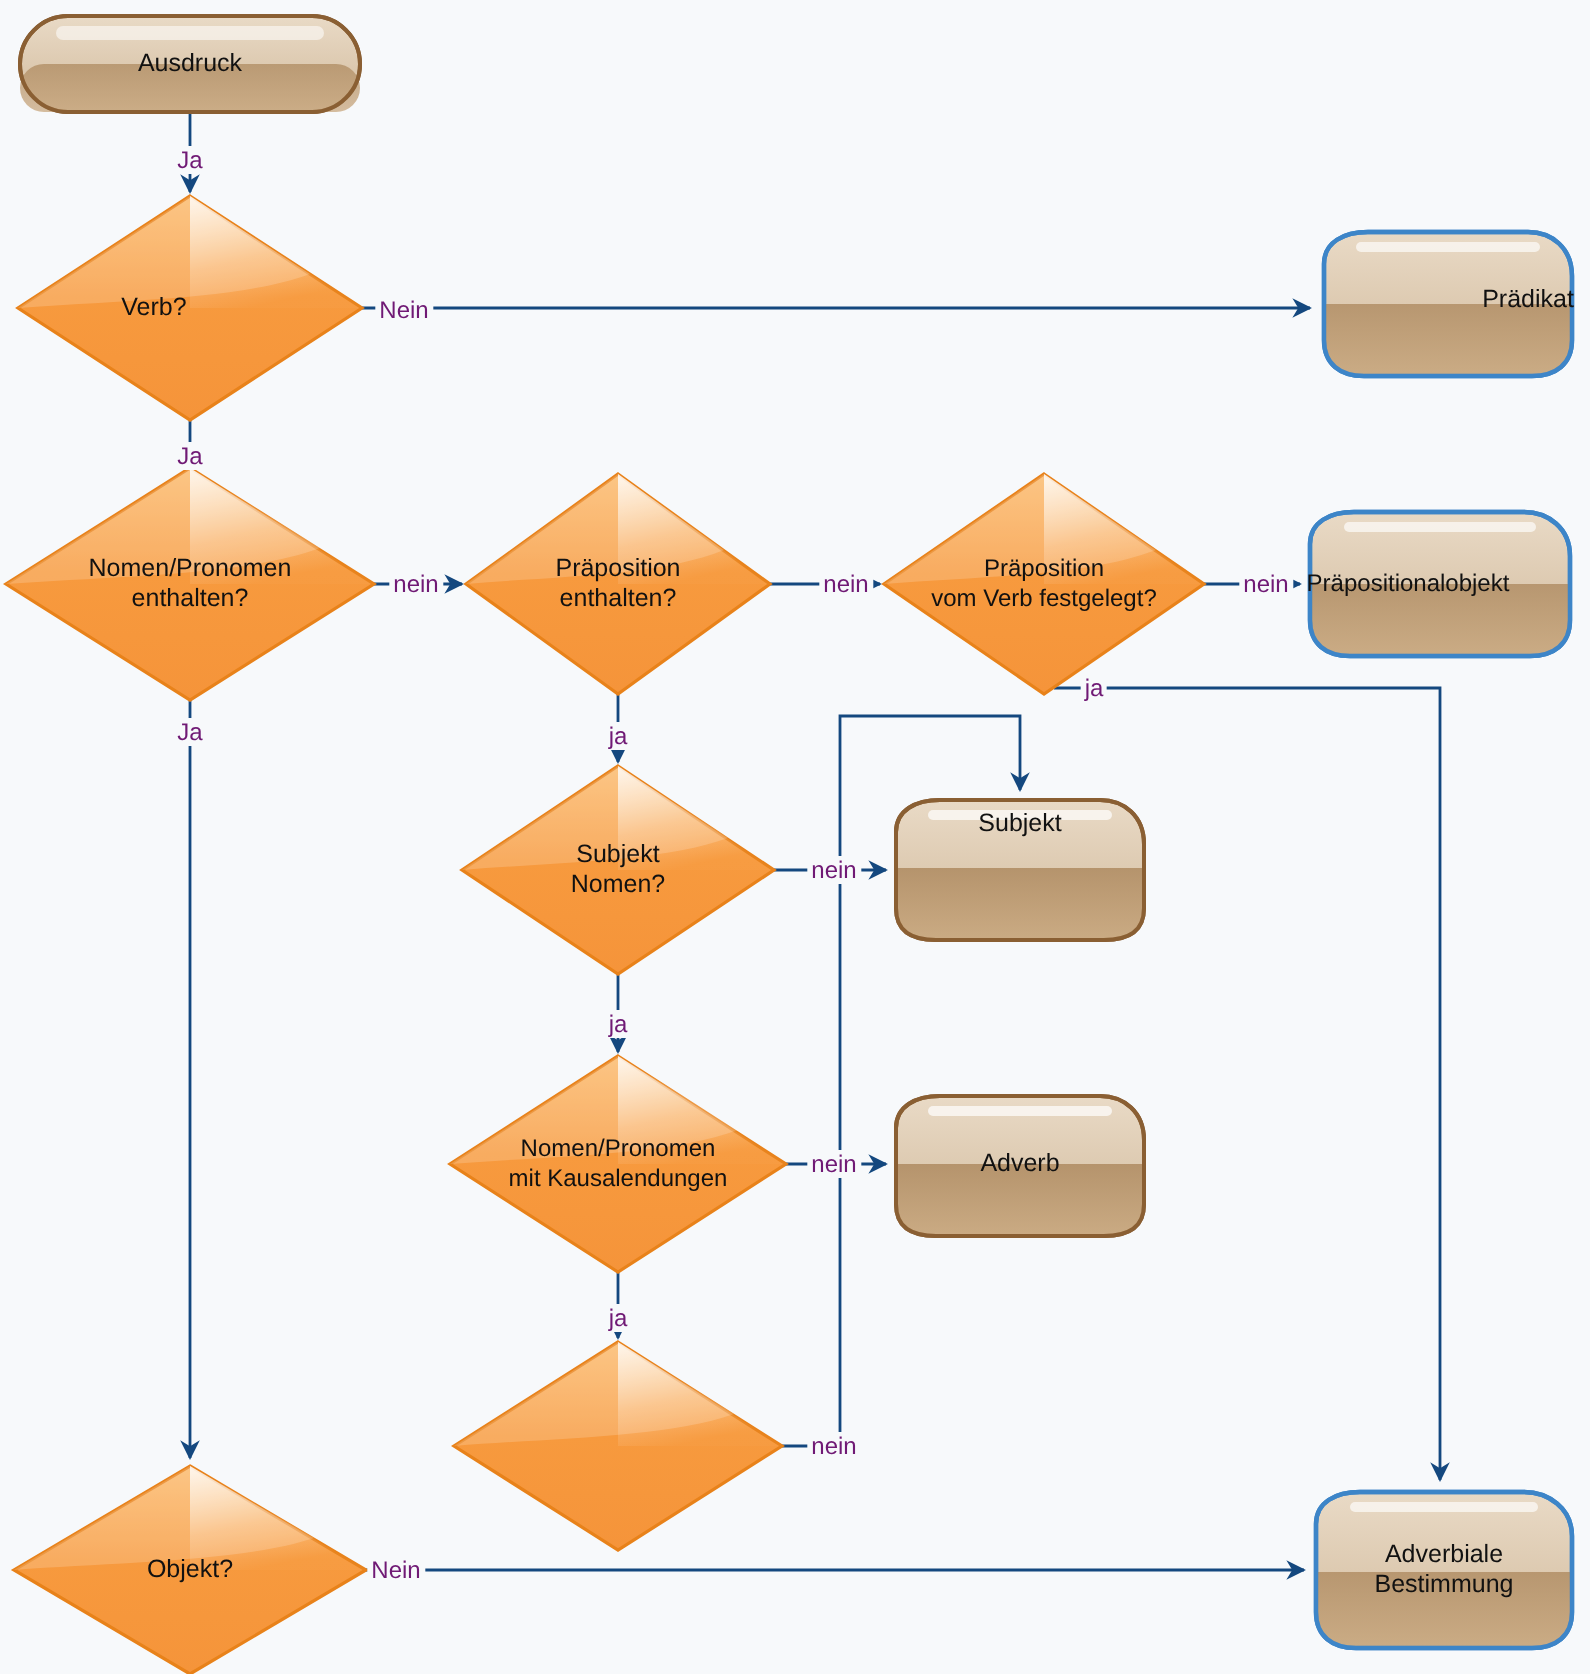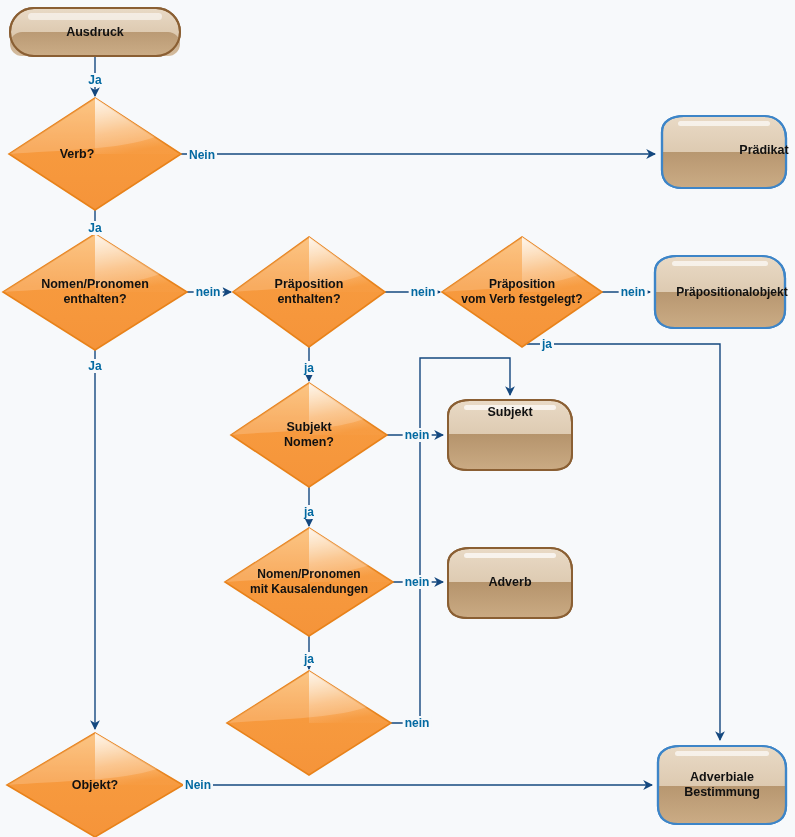--- a/index.html
+++ b/index.html
@@ -2,26 +2,26 @@
 <html><head>
 <meta charset="utf-8">
 <style>
   html,body{margin:0;padding:0;}
   body{
     width:795px;height:837px;
     background:#f7f9fb;
     font-family:"Liberation Sans", sans-serif;
     overflow:hidden;
   }
-  #stage{position:relative;width:795px;height:687px;font-weight:bold;}
+  #stage{position:relative;width:795px;height:687px;}
   svg.layer{position:absolute;left:0;top:0;width:795px;height:837px;}
   .edge-label{
     position:absolute;
     font-size:12px;
-    color:#0369a1;
+    color:#701a75;
     background:#f7f9fb;
     padding:0 2px;
     line-height:14px;
     white-space:nowrap;
     transform:translate(-50%,-50%);
   }
   .node-text{
     position:absolute;
     font-size:12.5px;
     color:#111;
@@ -194,21 +194,21 @@
 
   <div class="node-text" style="left:95px;top:32px">Ausdruck</div>
   <div class="node-text" style="left:77px;top:154px">Verb?</div>
   <div class="node-text" style="left:764px;top:150px">Prädikat</div>
   <div class="node-text" style="left:95px;top:292px">Nomen/Pronomen
 enthalten?</div>
   <div class="node-text" style="left:309px;top:292px">Präposition
 enthalten?</div>
   <div class="node-text small" style="left:522px;top:292px">Präposition
 vom Verb festgelegt?</div>
-  <div class="node-text small" style="left:732px;top:292px">Präpositionalobjekt</div>
+  <div class="node-text small" style="left:704px;top:292px">Präpositionalobjekt</div>
   <div class="node-text" style="left:309px;top:435px">Subjekt
 Nomen?</div>
   <div class="node-text" style="left:510px;top:412px">Subjekt</div>
   <div class="node-text small" style="left:309px;top:582px">Nomen/Pronomen
 mit Kausalendungen</div>
   <div class="node-text" style="left:510px;top:582px">Adverb</div>
   <div class="node-text" style="left:95px;top:785px">Objekt?</div>
   <div class="node-text" style="left:722px;top:785px">Adverbiale
 Bestimmung</div>
 

